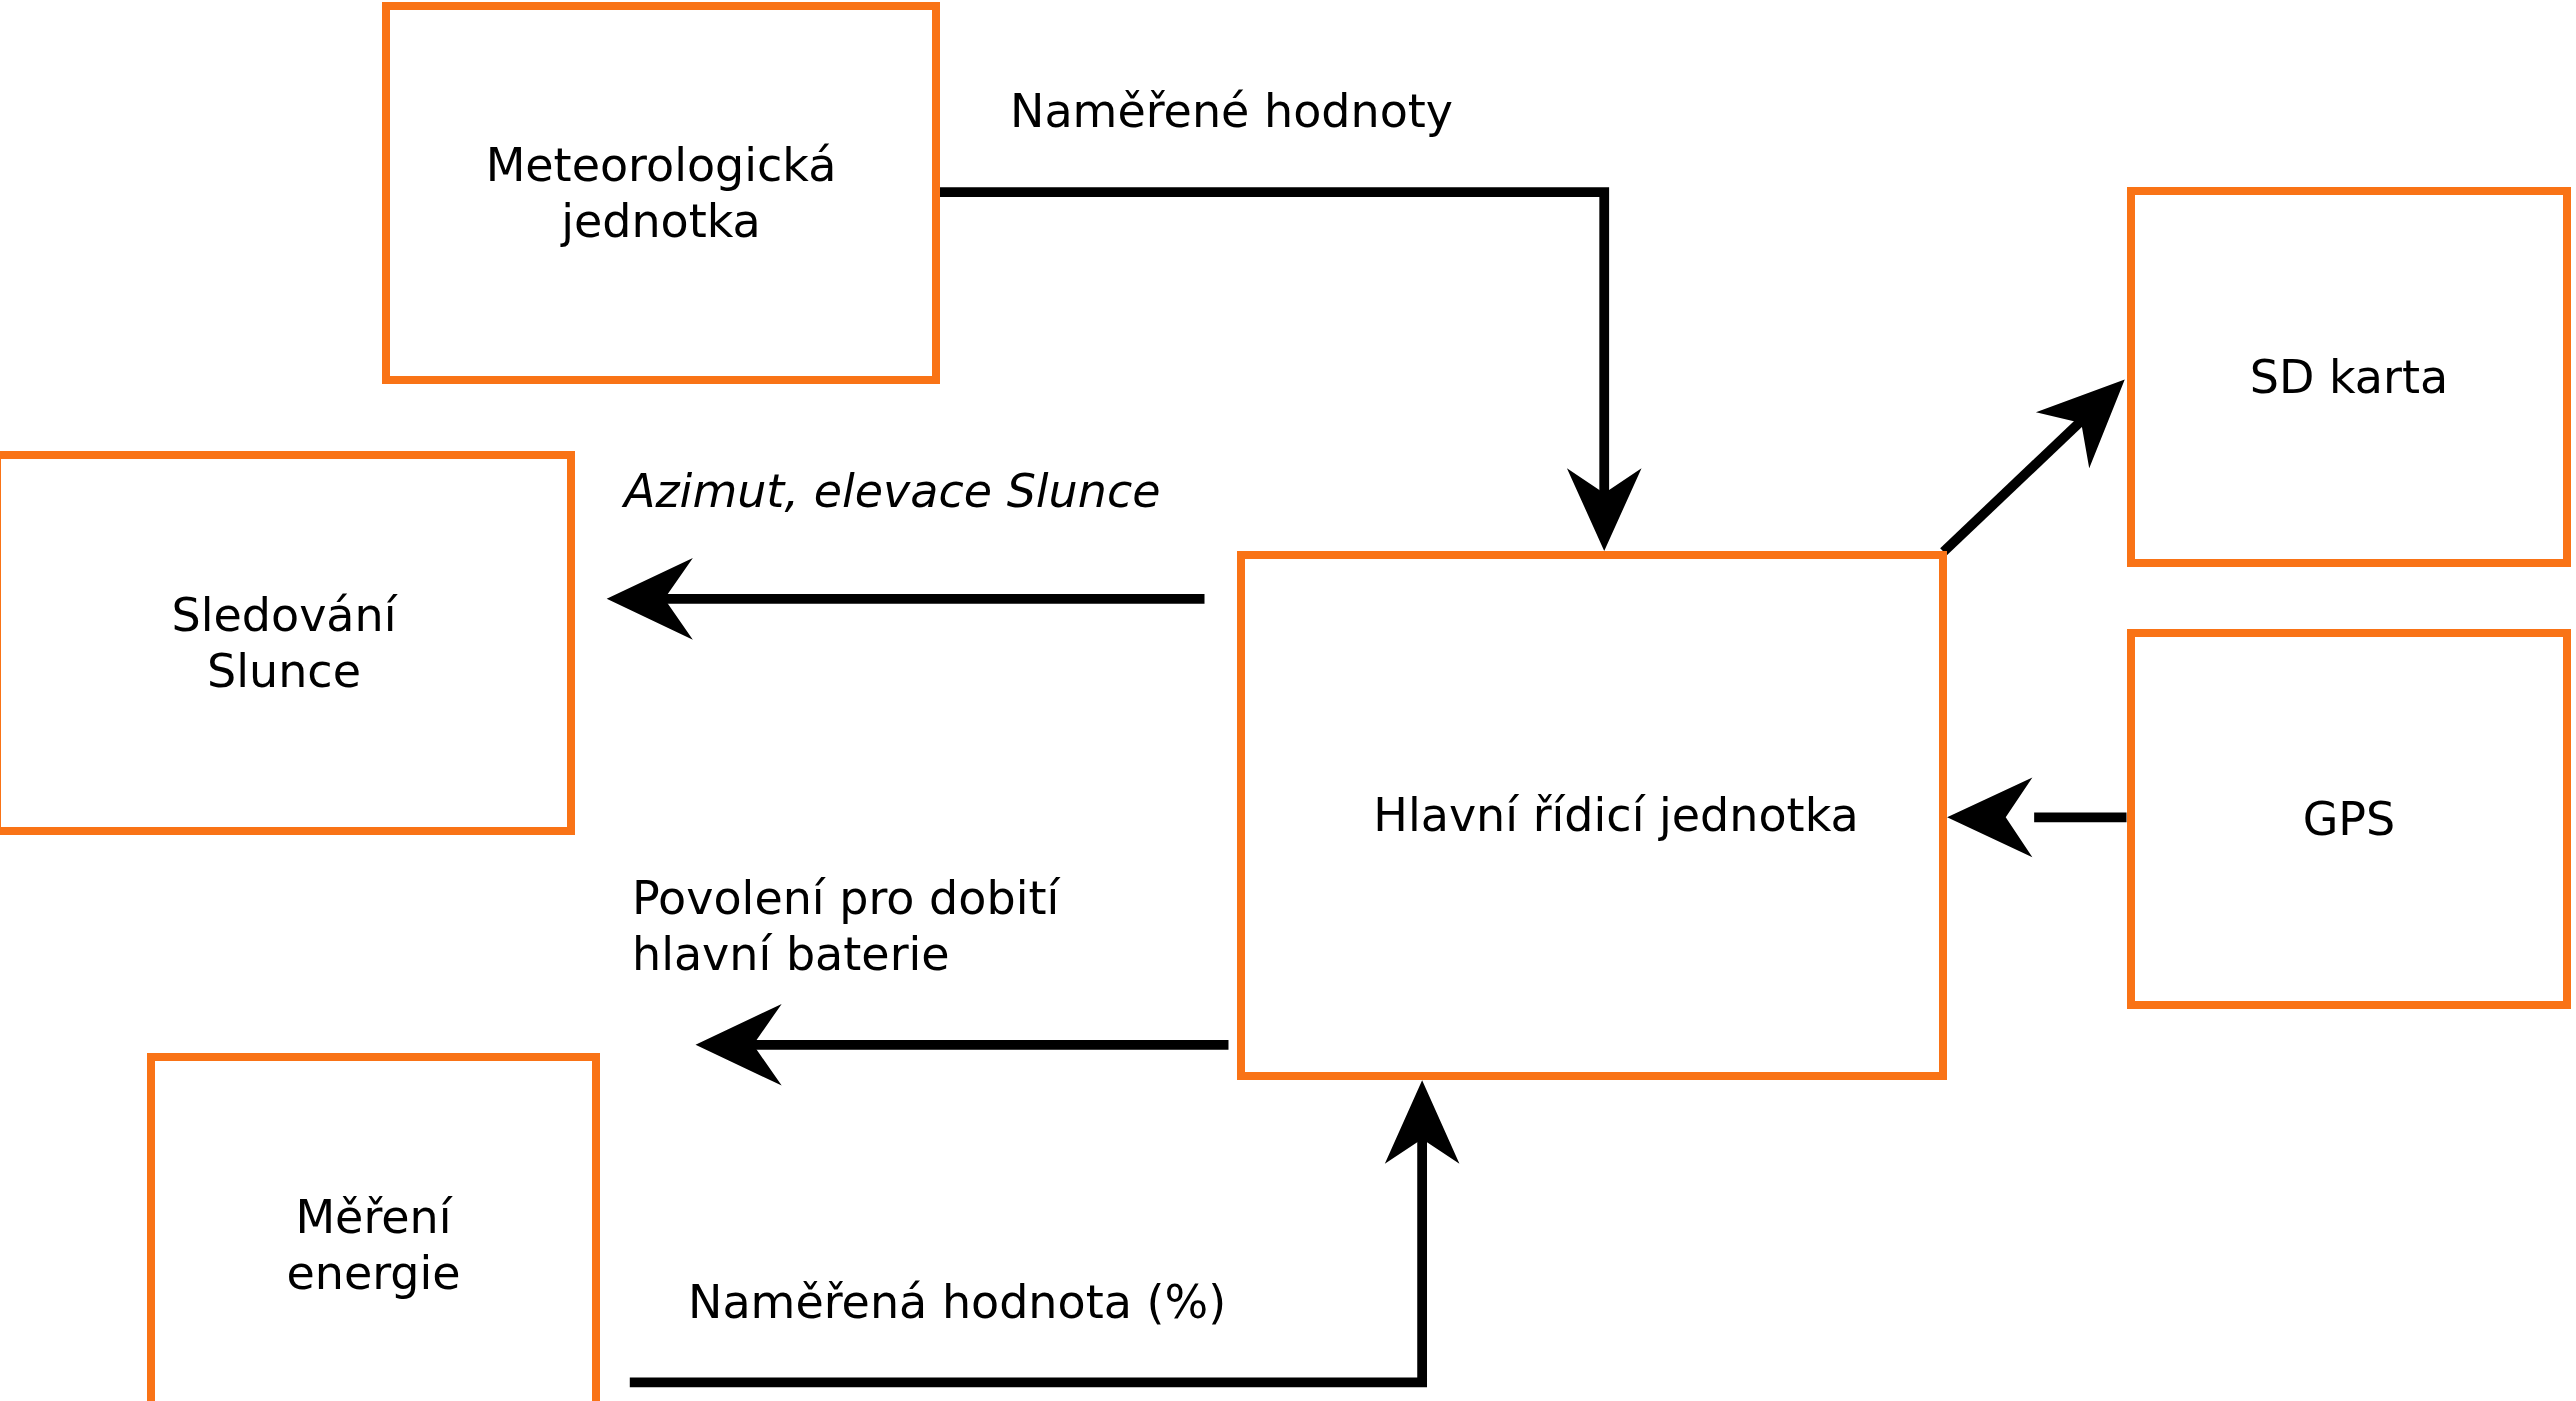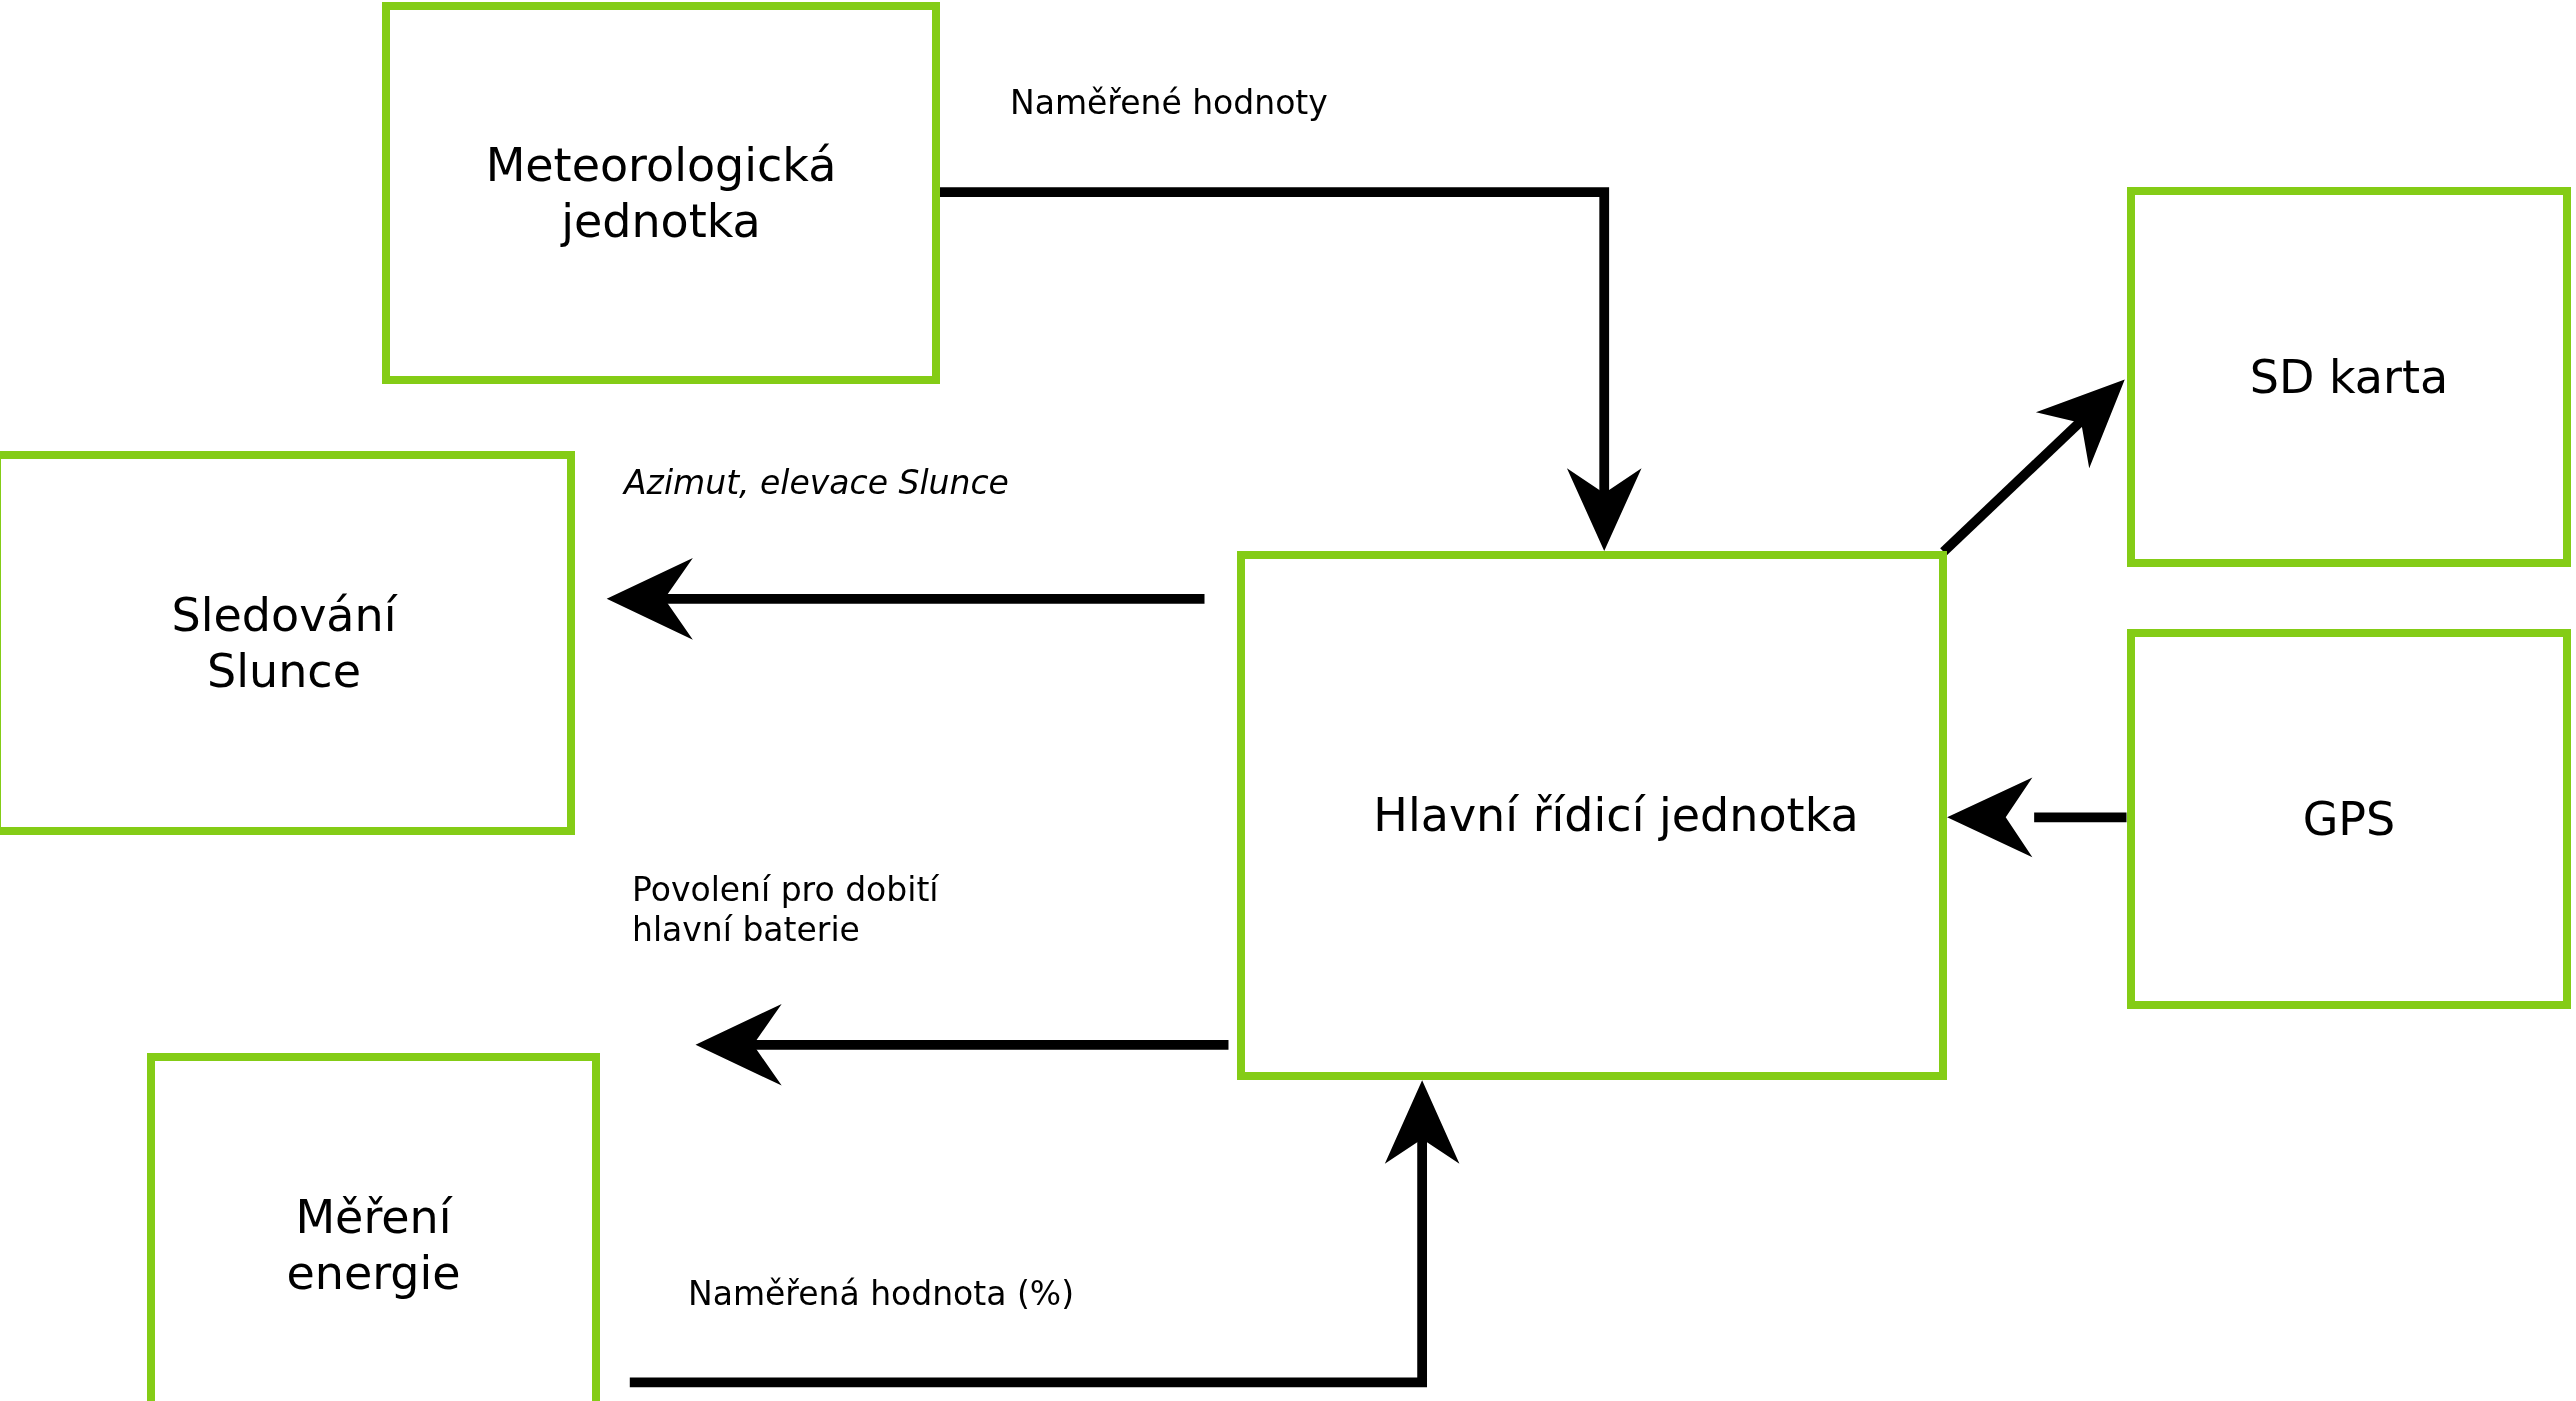--- a/index.html
+++ b/index.html
@@ -20,38 +20,38 @@
   #diagram-svg {
     position: absolute;
     left: 0;
     top: 0;
     width: 2576px;
     height: 1402px;
   }
   .node-box {
     position: absolute;
     box-sizing: border-box;
-    border: 8px solid #84cc16;
+    border: 8px solid #f97316;
     background: #ffffff;
     display: flex;
     align-items: center;
     justify-content: center;
     text-align: center;
   }
   .node-label {
     font-family: "DejaVu Sans", sans-serif;
     font-size: 46px;
     line-height: 1.22;
     color: #000000;
     white-space: pre-line;
   }
   .edge-label {
     position: absolute;
     font-family: "DejaVu Sans", sans-serif;
-    font-size: 33px;
+    font-size: 46px;
     line-height: 1.22;
     color: #000000;
     white-space: pre-line;
     background: transparent;
   }
 </style>
 </head>
 <body>
 
 <div id="diagram-root">

